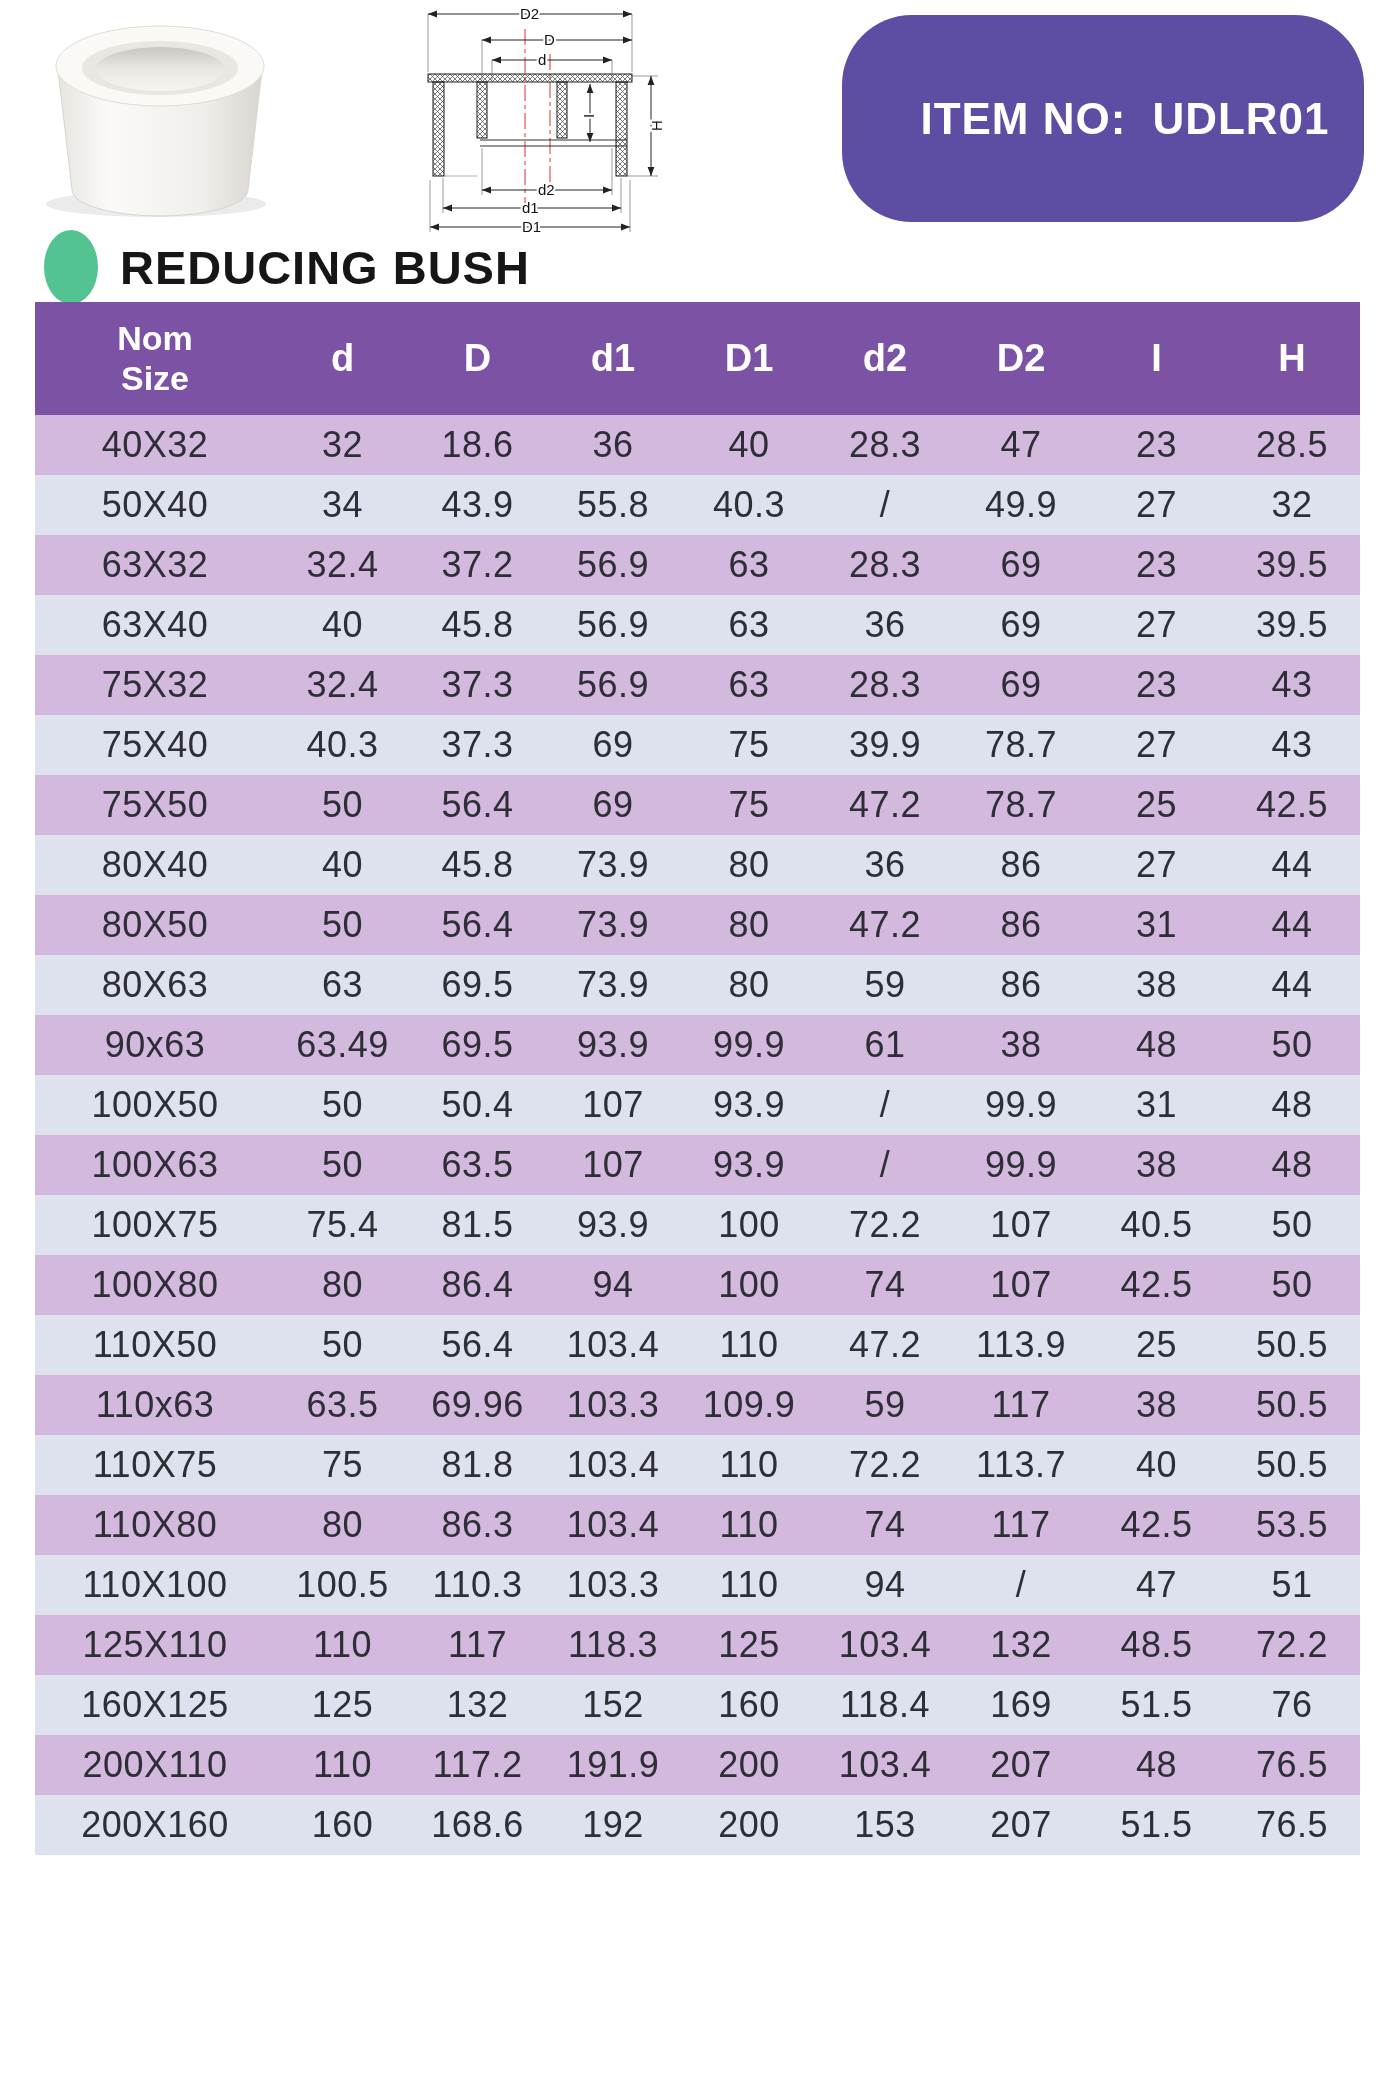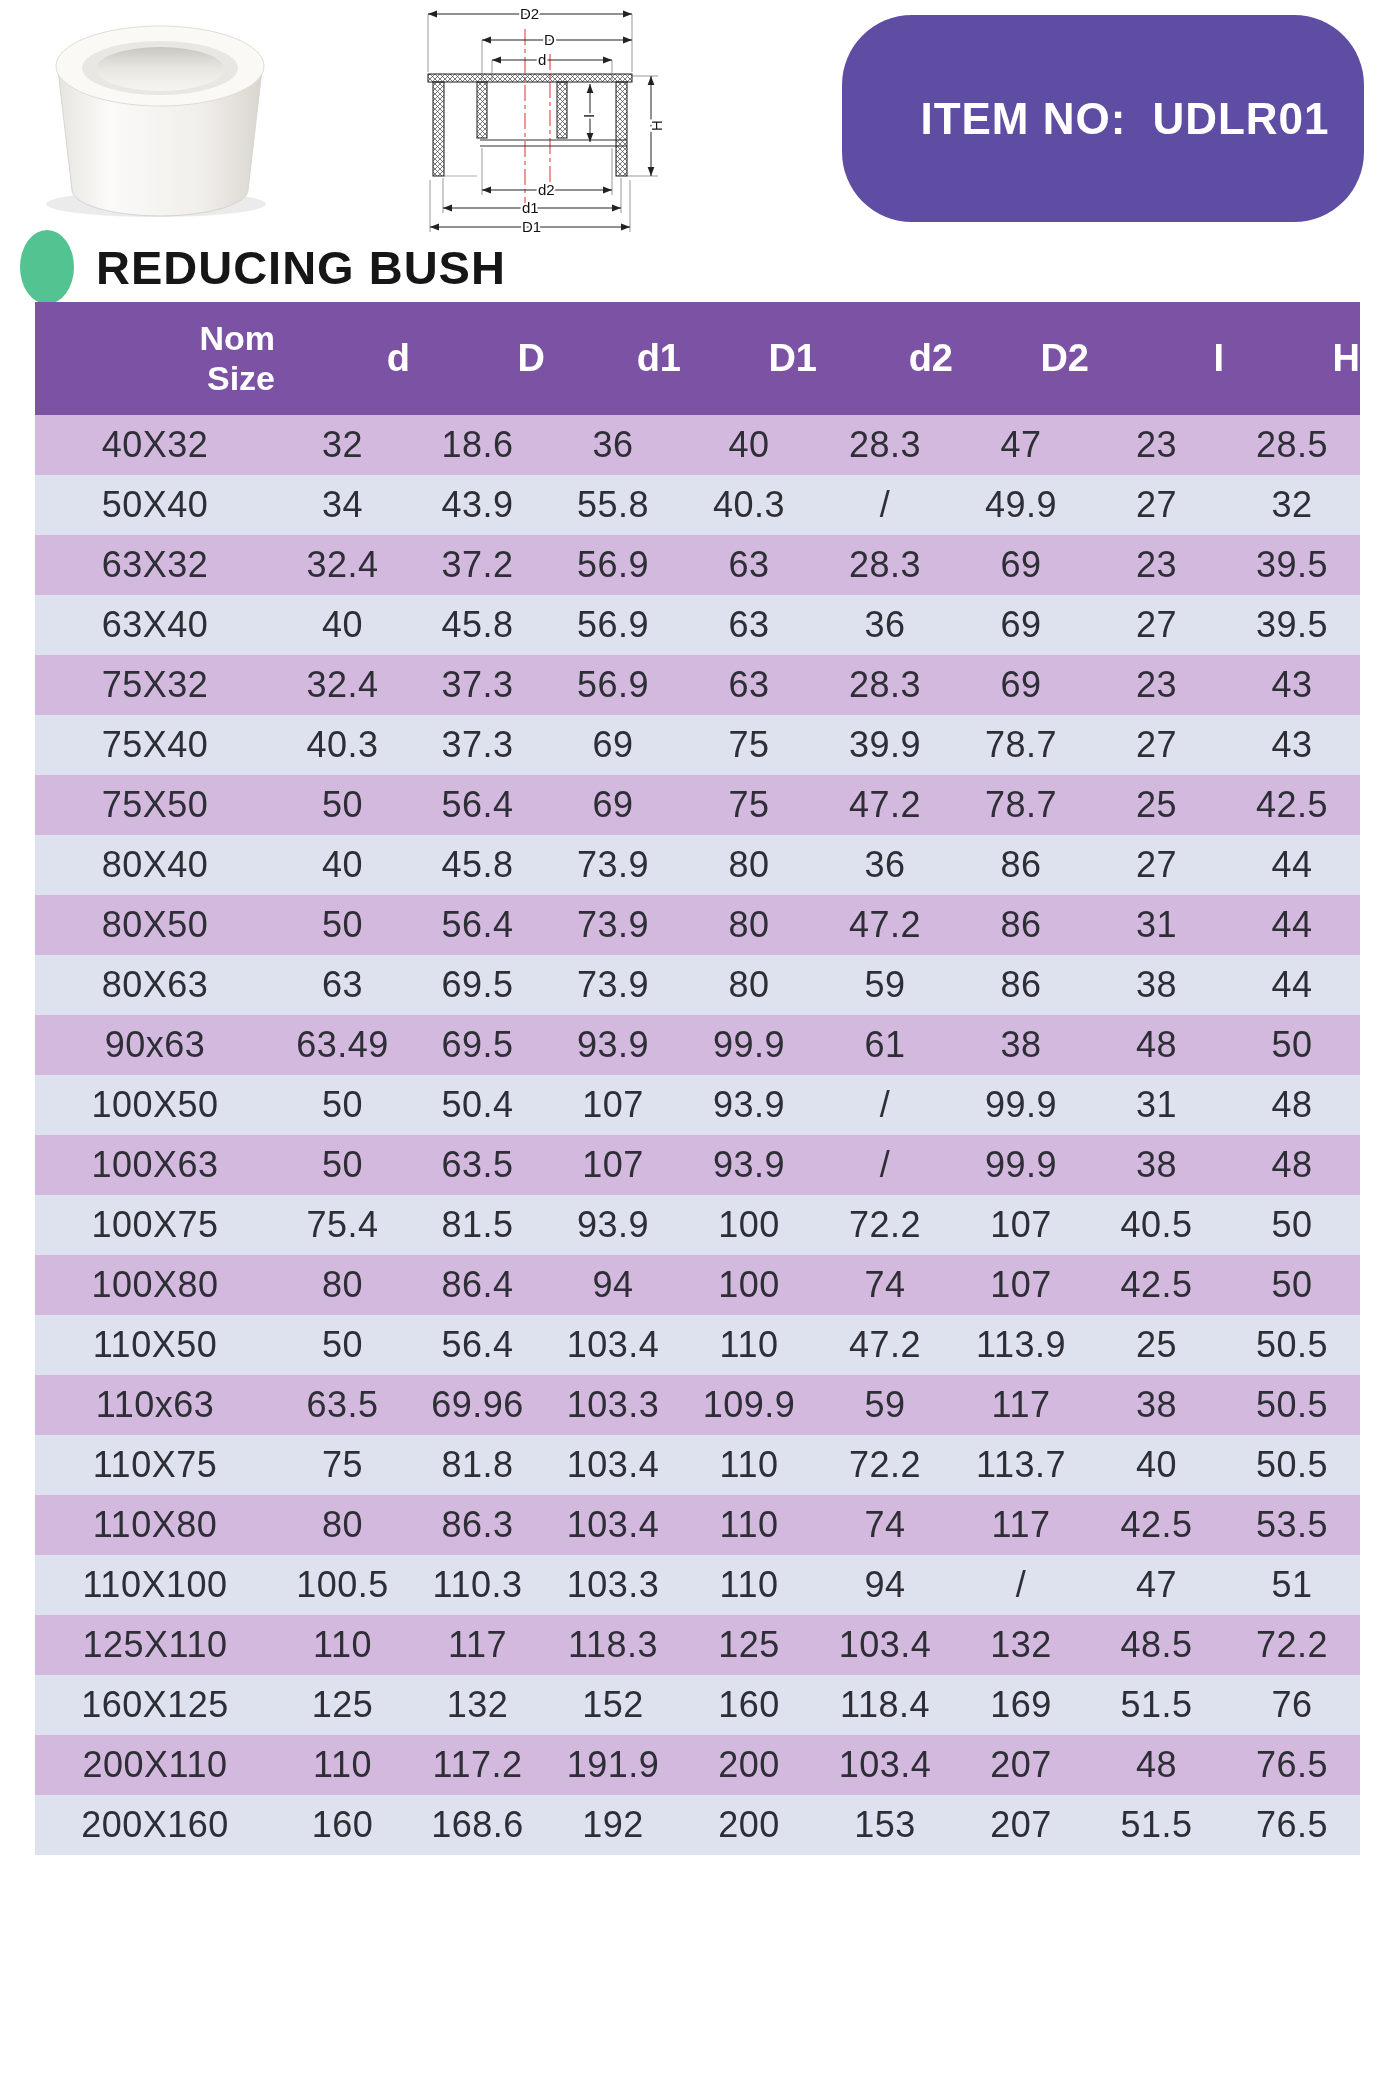--- a/index.html
+++ b/index.html
@@ -17,27 +17,27 @@
   .photo{position:absolute;left:28px;top:6px;width:265px;height:220px;}
   .diagram{position:absolute;left:420px;top:4px;width:250px;height:235px;}
   .diagram text{font-family:"Liberation Sans",sans-serif;font-size:15px;fill:#111;
     paint-order:stroke;stroke:#fff;stroke-width:4px;}
 
   .badge{position:absolute;left:842px;top:15px;width:522px;height:207px;
     background:var(--badge-purple);border-radius:70px;display:flex;
     align-items:center;justify-content:center;gap:26px;padding-left:44px;}
   .badge span{color:#fff;font-size:44px;font-weight:700;letter-spacing:1px;}
 
-  .title-row{position:absolute;left:20px;top:228px;display:flex;align-items:center;gap:22px;height:78px;}
+  .title-row{position:absolute;left:44px;top:228px;display:flex;align-items:center;gap:22px;height:78px;}
   .dot{width:54px;height:74px;border-radius:50%;background:var(--bullet-green);flex:0 0 auto;}
   .title-row h1{font-size:47px;font-weight:800;color:#161616;letter-spacing:1px;white-space:nowrap;}
 
   table.dims{position:absolute;left:35px;top:302px;width:1325px;border-collapse:collapse;table-layout:fixed;}
   table.dims th{background:var(--header-purple);color:#fff;height:113px;
-    font-size:38px;font-weight:700;text-align:right;vertical-align:middle;}
+    font-size:38px;font-weight:700;text-align:center;vertical-align:middle;}
   table.dims th.nom{font-size:34px;white-space:pre-line;line-height:1.15;}
   table.dims td{height:60px;text-align:center;vertical-align:middle;
     font-size:36px;font-weight:400;color:var(--table-text);letter-spacing:.5px;}
   table.dims tbody tr:nth-child(odd) td{background:var(--row-pink);}
   table.dims tbody tr:nth-child(even) td{background:var(--row-blue);}
 </style>
 </head>
 <body>
 
 <div class="page">

